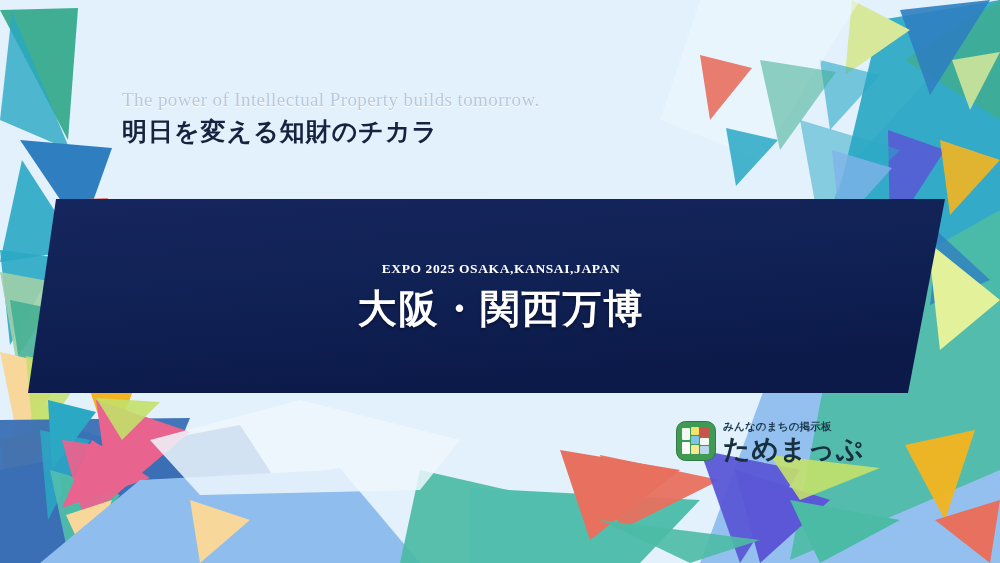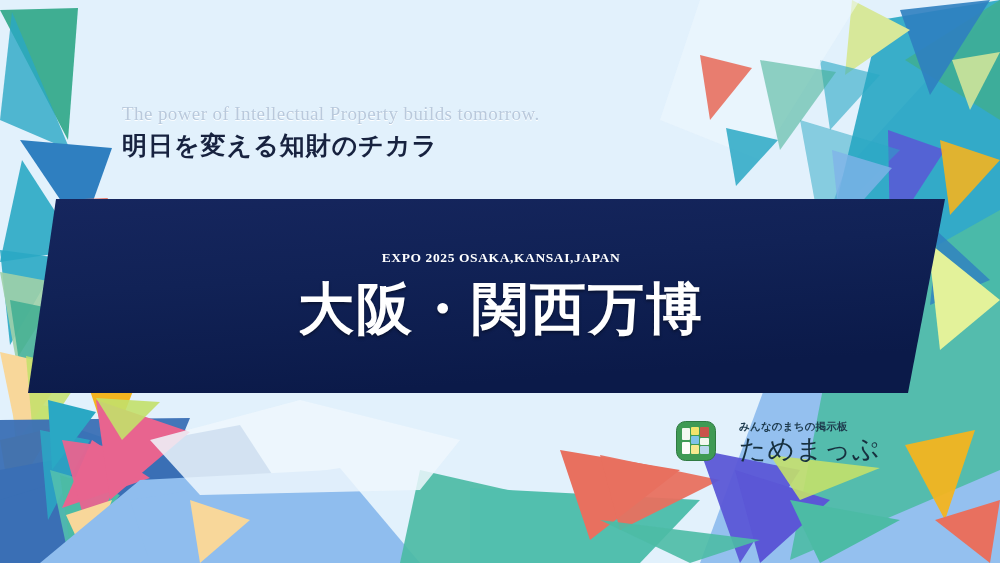--- a/index.html
+++ b/index.html
@@ -6,21 +6,21 @@
   body{
     width:1000px;height:563px;overflow:hidden;
     font-family:"Liberation Sans","DejaVu Sans",sans-serif;
     background:#dff0fb;
   }
   #stage{position:relative;width:1000px;height:563px;overflow:hidden;background:#e2f1fc;}
   #bgsvg{position:absolute;inset:0;width:1000px;height:563px;}
 
   
   .tagline-wrap{
-    position:absolute;left:122px;top:104px;z-index:6;
+    position:absolute;left:122px;top:90px;z-index:6;
   }
   .tagline-en{
     font-family:"Liberation Serif","DejaVu Serif",serif;
     font-size:19px;letter-spacing:.4px;color:#b9c9dc;
     white-space:nowrap;line-height:1.1;
     text-shadow:0 1px 0 #ffffff;
   }
   .tagline-ja{
     font-family:Liberation Sans, sans-serif;
     font-size:25px;font-weight:700;color:#17223f;
@@ -34,40 +34,40 @@
     display:flex;flex-direction:column;align-items:center;justify-content:center;
     padding-left:2px;box-sizing:border-box;
   }
   .expo-line{
     font-family:"Liberation Serif","DejaVu Serif",serif;
     font-size:13.5px;font-weight:700;color:#ffffff;letter-spacing:.6px;
     margin-bottom:8px;white-space:nowrap;
   }
   .headline{
     font-family:"DejaVu Serif","Liberation Serif",serif;
-    font-weight:700;color:#ffffff;font-size:56px;line-height:1.22;
+    font-weight:700;color:#ffffff;font-size:39px;line-height:1.22;
     letter-spacing:2px;text-align:left;white-space:nowrap;
     text-shadow:0 2px 3px rgba(0,0,0,.38);
   }
 
   
   .logo{
     position:absolute;left:676px;top:421px;z-index:6;
-    display:flex;align-items:center;gap:23px;
+    display:flex;align-items:center;gap:7px;
   }
   .logo-mark{width:40px;height:40px;flex:0 0 40px;}
   .logo-txt{display:flex;flex-direction:column;justify-content:center;}
   .logo-sub{
     font-family:"DejaVu Sans","Liberation Sans",sans-serif;
     font-size:10.5px;font-weight:700;color:#1d3a4d;letter-spacing:.2px;
     white-space:nowrap;line-height:1;margin-bottom:3px;
   }
   .logo-name{
     font-family:"DejaVu Sans","Liberation Sans",sans-serif;
-    font-size:27px;font-weight:400;color:#17303f;letter-spacing:.5px;
+    font-size:27px;font-weight:700;color:#17303f;letter-spacing:.5px;
     white-space:nowrap;line-height:1;
   }
 </style>
 </head>
 <body>
 
 <div id="stage">
 
   <svg id="bgsvg" viewBox="0 0 1000 563" preserveAspectRatio="none">
     <rect x="0" y="0" width="1000" height="563" fill="#e2f1fc"></rect>

